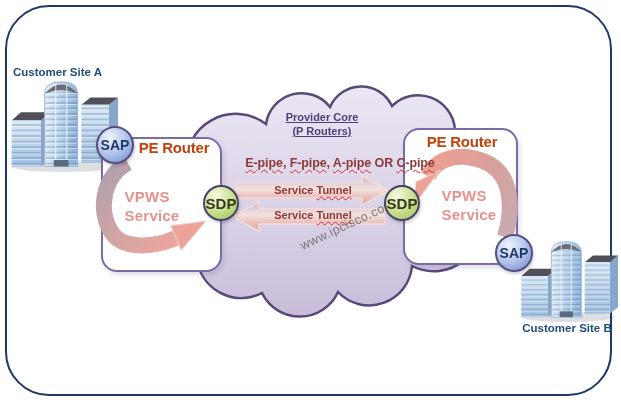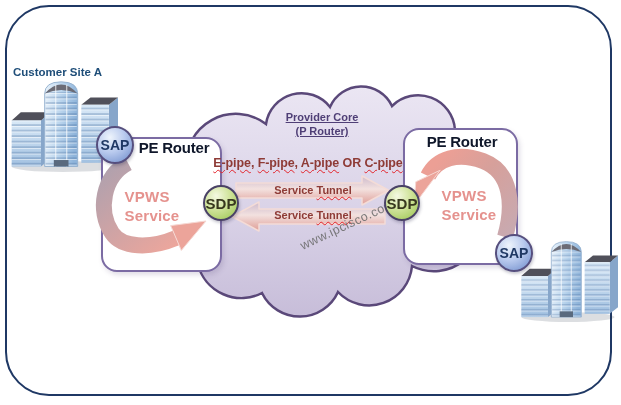--- a/index.html
+++ b/index.html
@@ -14,29 +14,29 @@
   svg.layer{position:absolute;left:0;top:0;width:621px;height:405px;}
   #cloud-layer{z-index:1;}
   #arrow-layer{z-index:3;pointer-events:none;}
   .pe-box{
     position:absolute;background:#fff;border:2.5px solid #7b6ba3;border-radius:16px;
     box-sizing:border-box;z-index:2;box-shadow:2px 3px 5px rgba(90,72,121,0.18);
   }
   #pe-box-left{left:101px;top:137px;width:121px;height:135px;}
   #pe-box-right{left:403px;top:128px;width:115px;height:137px;}
   .label{position:absolute;white-space:nowrap;z-index:4;}
-  .pe-title{font-size:15px;font-weight:bold;color:#0f172a;letter-spacing:-0.2px;transform:translateX(-50%);}
+  .pe-title{font-size:15px;font-weight:bold;color:#c2410c;letter-spacing:-0.2px;transform:translateX(-50%);}
   #pe-title-left{left:174px;top:139px;}
   #pe-title-right{left:462px;top:133px;}
   .vpws{font-size:15px;font-weight:bold;color:#e5928e;text-align:left;line-height:19px;transform:translateX(-50%);letter-spacing:0.2px;}
   #vpws-left{left:152px;top:187px;}
   #vpws-right{left:469px;top:186px;}
   .cloud-title{font-size:11px;font-weight:bold;color:#4f3f76;text-align:center;line-height:13.5px;transform:translateX(-50%);text-decoration:underline;}
   #cloud-title{left:322px;top:111px;}
-  .pipes-line{font-size:12.5px;font-weight:bold;color:#8e3b36;transform:translateX(-50%);letter-spacing:-0.1px;}
+  .pipes-line{font-size:12.5px;font-weight:bold;color:#8e3b36;transform:translateX(-50%);letter-spacing:-0.1px;margin-left:32px;}
   #pipes-line{left:308px;top:156px;}
   .tunnel-label{font-size:11px;font-weight:bold;color:#8e3b36;transform:translateX(-50%);}
   #tunnel-label-top{left:313px;top:184px;}
   #tunnel-label-bottom{left:313px;top:209px;}
   .wavy{
     text-decoration-line:underline;text-decoration-style:wavy;
     text-decoration-color:#e3242b;text-decoration-thickness:1px;text-underline-offset:2px;
   }
   .watermark{
     left:298px;top:240px;font-size:12.5px;color:#6f6f6f;letter-spacing:0.5px;
@@ -156,36 +156,37 @@
     <polygon points="385,209 259,209 259,202 232,216.5 259,231 259,224 385,224" fill="url(#gradTun)" fill-opacity="0.88" stroke="#f4dcd7" stroke-width="1.5" stroke-linejoin="round"></polygon>
 
     <path d="M 128 163 C 103 176, 97 211, 112 233 C 122 248, 150 249, 176 238" fill="none" stroke="url(#gradCurvL)" stroke-width="16"></path>
     <polygon points="206,221 181.3,250.4 170.7,225.6" fill="#eca49a" stroke="#f6d8d3" stroke-width="1"></polygon>
 
     <path d="M 505 237 C 514 206, 512 172, 483 161 C 458 152, 437 158, 428 176" fill="none" stroke="url(#gradCurvR)" stroke-width="16"></path>
     <polygon points="414,205 415.8,181.8 440.2,170.2" fill="#eca49a" stroke="#f6d8d3" stroke-width="1"></polygon>
   </svg>
 
   <div class="label site-label" id="site-a-label">Customer Site A</div>
+  <div class="label site-label" id="site-b-label">Customer Site B</div>
 
   <div class="label pe-title" id="pe-title-left">PE Router</div>
   <div class="label pe-title" id="pe-title-right">PE Router</div>
 
   <div class="label vpws" id="vpws-left">
     <div>VPWS</div>
     <div>Service</div>
   </div>
   <div class="label vpws" id="vpws-right">
     <div>VPWS</div>
     <div>Service</div>
   </div>
 
   <div class="label cloud-title" id="cloud-title">
     <div>Provider Core</div>
-    <div>(P Router)</div>
+    <div>(P Routers)</div>
   </div>
 
   <div class="label pipes-line" id="pipes-line"><span class="wavy">E-pipe</span><span>, </span><span class="wavy">F-pipe</span><span>, </span><span class="wavy">A-pipe</span><span> OR </span><span class="wavy">C-pipe</span></div>
 
   <div class="label tunnel-label" id="tunnel-label-top"><span>Service </span><span class="wavy">Tunnel</span></div>
   <div class="label tunnel-label" id="tunnel-label-bottom"><span>Service </span><span class="wavy">Tunnel</span></div>
 
   <div class="label watermark">www.ipcisco.com</div>
 
   <div class="node sap" id="sap-left">SAP</div>

